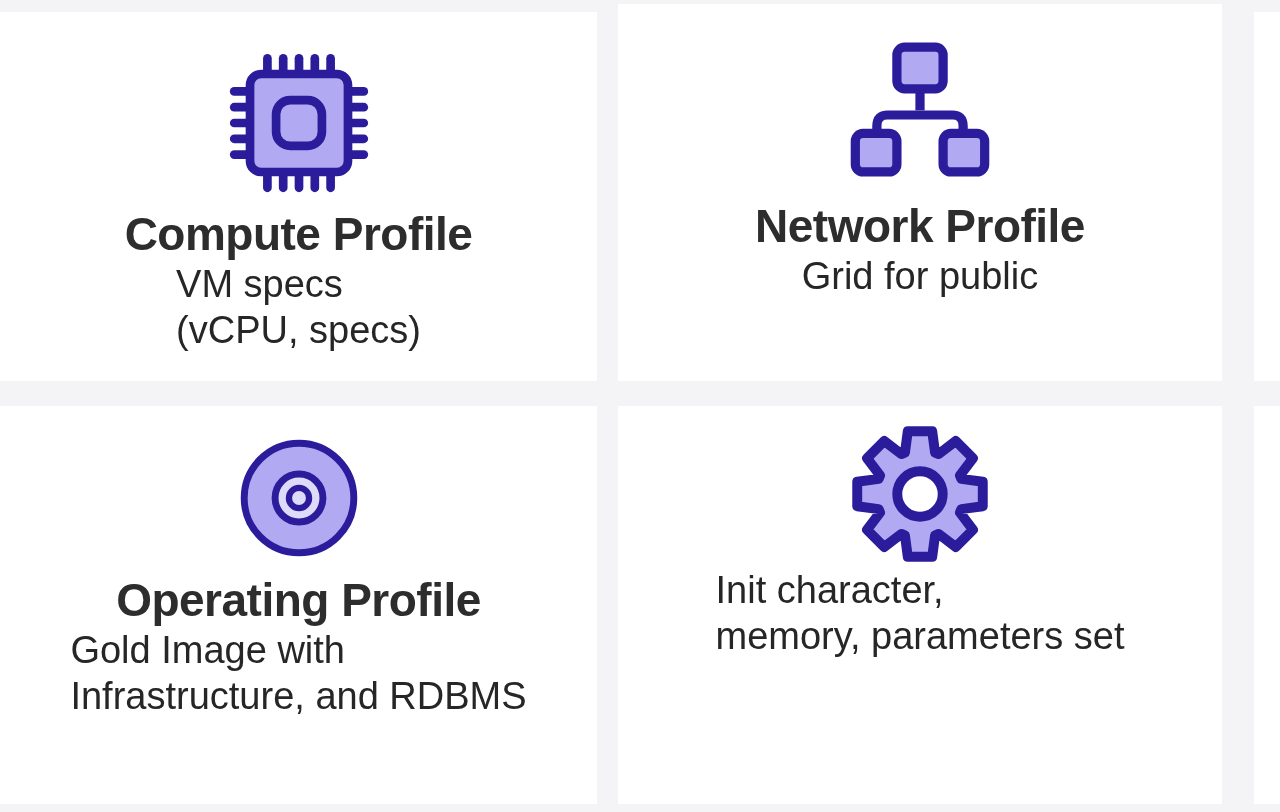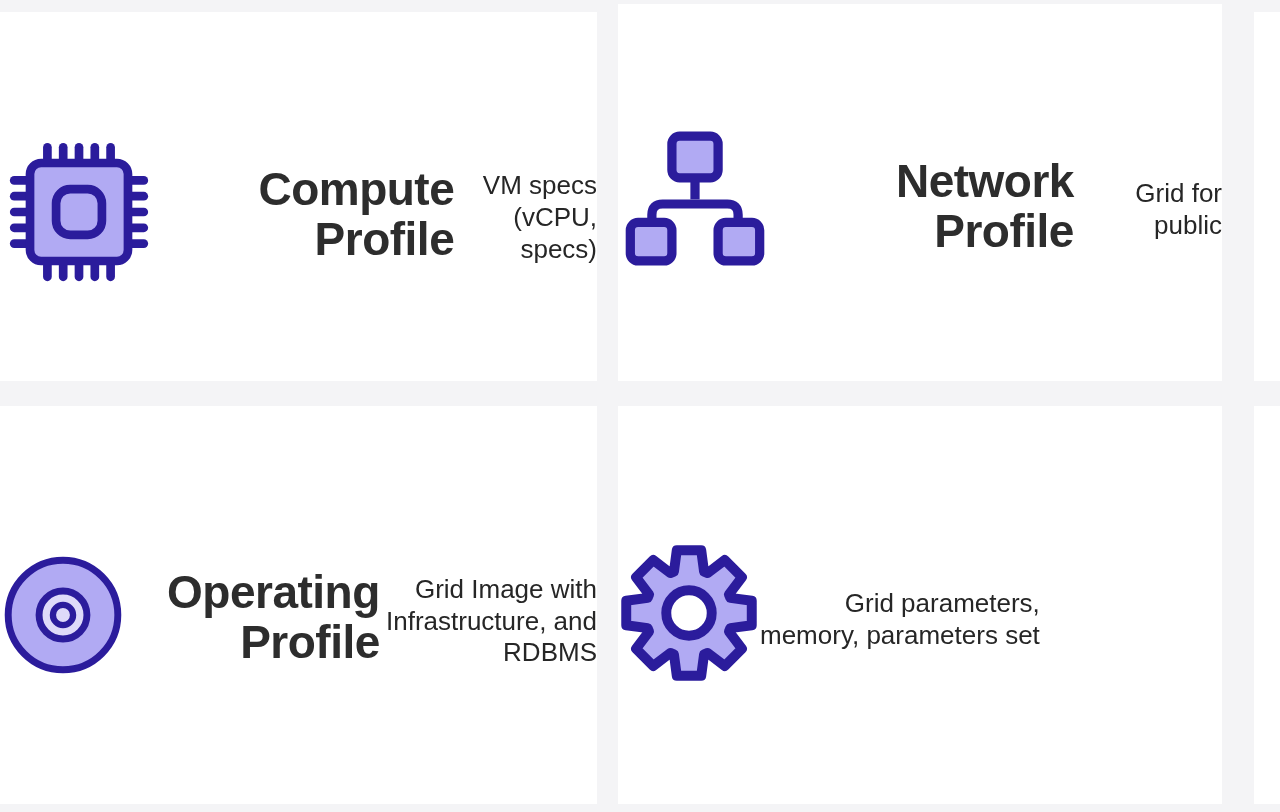--- a/index.html
+++ b/index.html
@@ -15,22 +15,23 @@
   .g-top    { left: 0;      top: 0;     width: 1280px; height: 12px; }
   .g-bottom { left: 0;      top: 804px; width: 1280px; height: 8px;  }
   .g-hmid   { left: 0;      top: 381px; width: 1280px; height: 25px; }
   .g-vmid   { left: 597px;  top: 0;     width: 21px;   height: 812px; }
   .g-right  { left: 1222px; top: 0;     width: 32px;   height: 812px; }
 
   .card {
     position: absolute;
     box-sizing: border-box;
     display: flex;
+    flex-direction: column;
     align-items: center;
-    text-align: right;
+    text-align: left;
     background: var(--card-background, #ffffff);
   }
   .card.tl { left: 0;     top: 12px;  width: 597px; height: 369px; padding-top: 30px; }
   .card.tr { left: 618px; top: 4px;  width: 604px; height: 369px; padding-top: 30px; }
   .card.bl { left: 0;     top: 406px; width: 597px; height: 398px; padding-top: 20px; }
   .card.br { left: 618px; top: 406px; width: 604px; height: 398px; padding-top: 16px; }
 
   .icon-wrap {
     height: 162px;
     display: flex;
@@ -43,22 +44,22 @@
     margin: 6px 0 0 0;
     font-size: 46px;
     font-weight: 800;
     letter-spacing: -0.5px;
     line-height: 1.08;
     color: var(--heading-text, #2d2d2d);
   }
   .br .title { max-width: 440px; }
 
   .desc {
-    margin-top: 13px;
-    font-size: 26px;
+    margin-top: 1px;
+    font-size: 38px;
     line-height: 1.22;
     color: var(--body-text, #262626);
   }
   .desc .line { white-space: pre-wrap; }
 
   
   .ic-shape       { fill: var(--icon-fill, #b1aaf3);       stroke: var(--icon-stroke, #2b1c9c); }
   .ic-shape-light { fill: var(--icon-fill-light, #dedaf9); stroke: var(--icon-stroke, #2b1c9c); }
   .ic-line        { fill: none;                            stroke: var(--icon-stroke, #2b1c9c); }
   .ic-hole        { fill: #ffffff;                         stroke: var(--icon-stroke, #2b1c9c); }
@@ -129,31 +130,31 @@
   <section class="card bl">
     <div class="icon-wrap">
       <svg width="126" height="126" viewBox="0 0 100 100" aria-hidden="true">
         <circle class="ic-shape" cx="50" cy="50" r="43.5" stroke-width="5.5"></circle>
         <circle class="ic-shape-light" cx="50" cy="50" r="19" stroke-width="5.5"></circle>
         <circle class="ic-shape-light" cx="50" cy="50" r="8" stroke-width="5"></circle>
       </svg>
     </div>
     <h2 class="title">Operating Profile</h2>
     <div class="desc">
-      <div class="line">Grid Image with</div>
+      <div class="line">Gold Image with</div>
       <div class="line">Infrastructure, and RDBMS</div>
     </div>
   </section>
 
   <section class="card br">
     <div class="icon-wrap">
       <svg width="142" height="142" viewBox="0 0 100 100" aria-hidden="true">
         <path class="ic-shape" stroke-width="7" stroke-linejoin="round" d="M79.1 39.4 L94.2 41.4 L94.2 58.6 L79.1 60.6 L78.1 63.1 L87.3 75.2 L75.2 87.3 L63.1 78.1 L60.6 79.1 L58.6 94.2 L41.4 94.2 L39.4 79.1 L36.9 78.1 L24.8 87.3 L12.7 75.2 L21.9 63.1 L20.9 60.6 L5.8 58.6 L5.8 41.4 L20.9 39.4 L21.9 36.9 L12.7 24.8 L24.8 12.7 L36.9 21.9 L39.4 20.9 L41.4 5.8 L58.6 5.8 L60.6 20.9 L63.1 21.9 L75.2 12.7 L87.3 24.8 L78.1 36.9 Z"></path>
         <circle class="ic-hole" cx="50" cy="50" r="16" stroke-width="7"></circle>
       </svg>
     </div>
     <div class="desc">
-      <div class="line">Grid parameters,</div>
+      <div class="line">Init character,</div>
       <div class="line">memory, parameters set</div>
     </div>
   </section>
 
 </div>
 
 </body></html>

